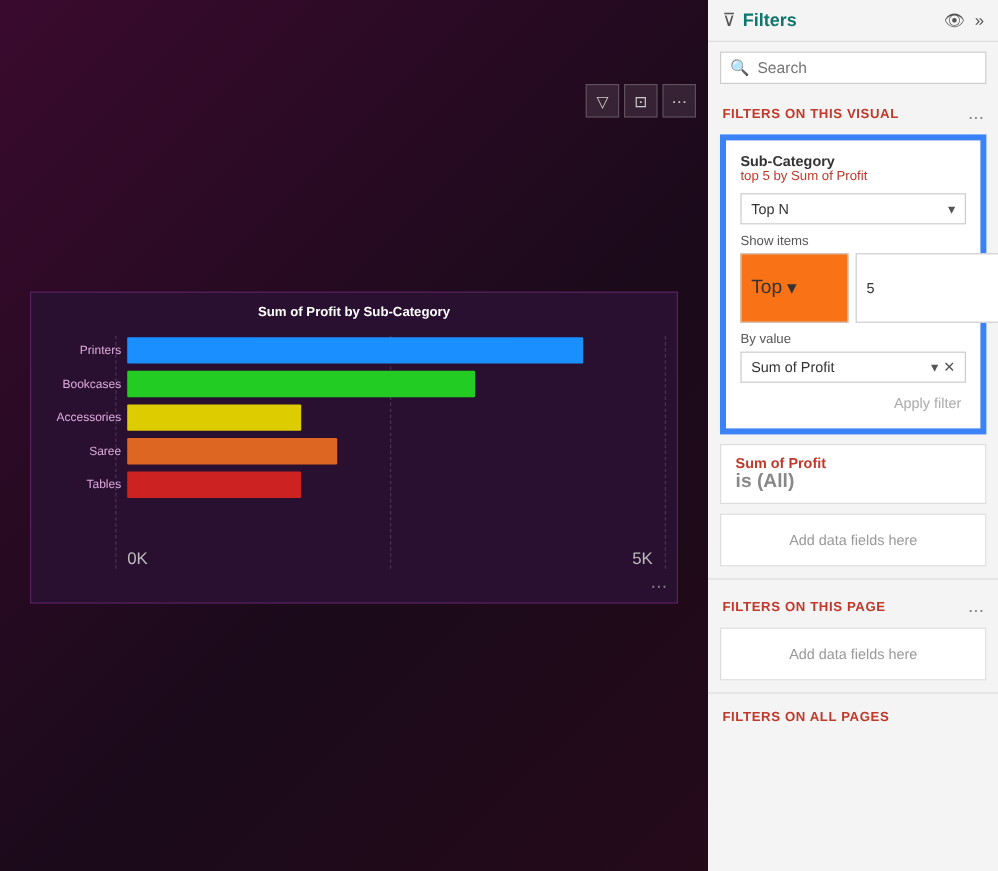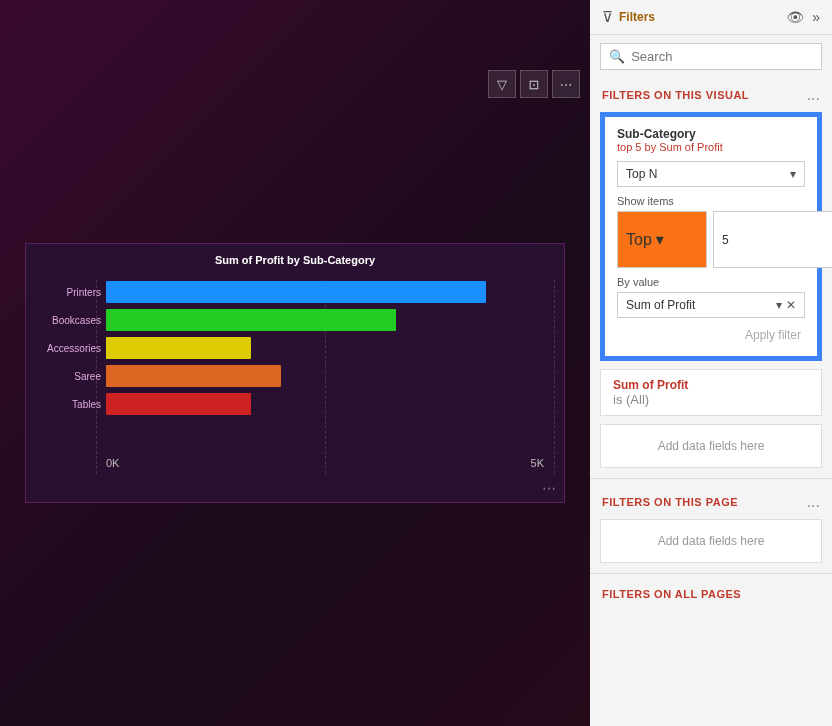--- a/index.html
+++ b/index.html
@@ -99,21 +99,21 @@
     .chart-axis {
       display: flex;
       justify-content: space-between;
       padding-left: 70px;
       padding-right: 10px;
       margin-top: 4px;
     }
 
     .axis-label {
       color: #bbbbbb;
-      font-size: 11px;
+      font-size: 14px;
     }
 
     .chart-dashed-lines {
       position: absolute;
       top: 36px;
       left: 70px;
       right: 10px;
       bottom: 28px;
       pointer-events: none;
     }
@@ -152,23 +152,23 @@
       border-bottom: 1px solid #ddd;
     }
 
     .filters-title-row {
       display: flex;
       align-items: center;
       gap: 6px;
     }
 
     .filters-title {
-      font-size: 12px;
+      font-size: 15px;
       font-weight: 600;
-      color: #a16207;
+      color: #0f766e;
     }
 
     .header-icons {
       display: flex;
       gap: 8px;
       align-items: center;
     }
 
     .header-icon {
       color: #555;
@@ -340,22 +340,23 @@
       border: 1px solid #ddd;
     }
 
     .sum-profit-title {
       font-size: 12px;
       color: #c0392b;
       font-weight: 600;
     }
 
     .sum-profit-subtitle {
-      font-size: 13px;
+      font-size: 16px;
       color: #888;
+      font-weight: bold;
     }
 
     .add-data-fields {
       margin: 4px 10px;
       padding: 14px 12px;
       background: white;
       border: 1px solid #ddd;
       text-align: center;
       font-size: 12px;
       color: #999;

